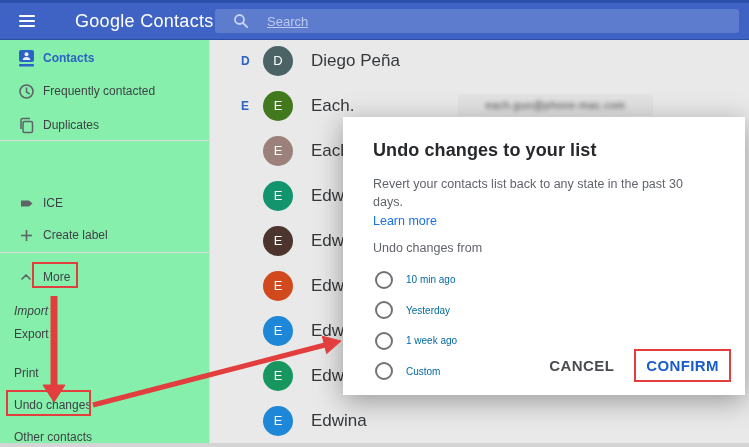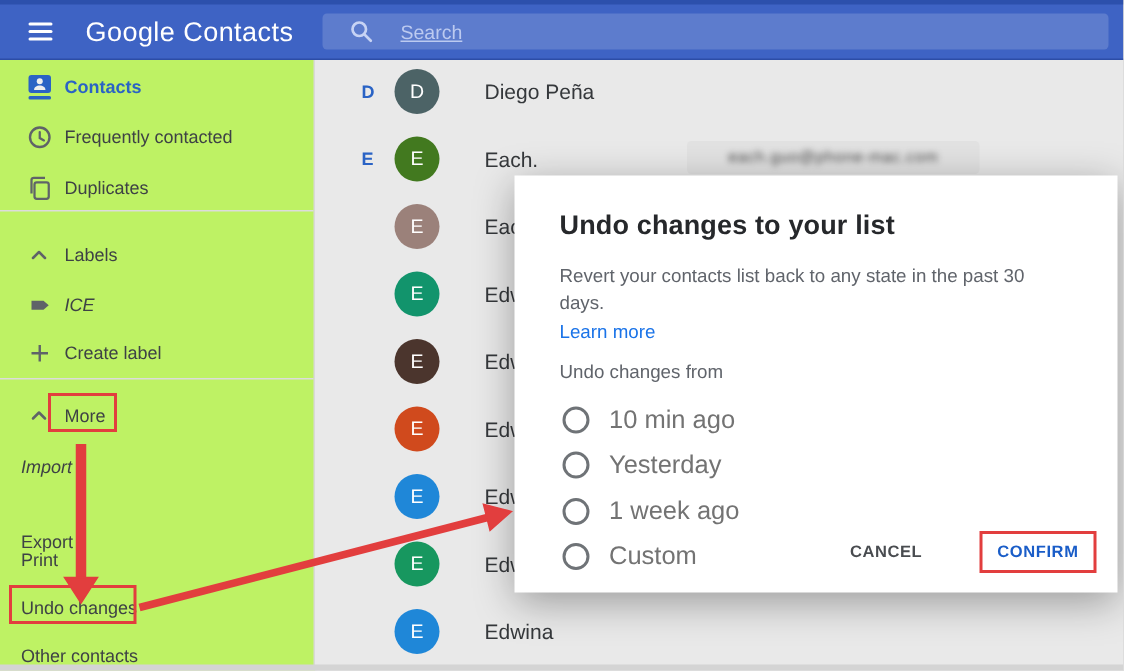--- a/index.html
+++ b/index.html
@@ -5,65 +5,65 @@
   html,body{margin:0;padding:0;background:#cfcfcf;font-family:"Liberation Sans",sans-serif;}
   .screen{position:relative;width:749px;height:447px;overflow:hidden;background:#e9e9e9;
           -webkit-font-smoothing:antialiased;}
   
   .topbar{position:absolute;left:0;top:0;right:0;height:40px;background:#3e63c4;
           border-top:3px solid #2c50ac;border-bottom:1px solid #2c4da6;box-sizing:border-box;
           display:flex;align-items:center;z-index:10;}
   .hamburger{width:16px;height:12px;margin-left:19px;display:flex;flex-direction:column;
              justify-content:space-between;cursor:pointer;}
   .hamburger span{display:block;height:2px;background:#fff;border-radius:1px;}
-  .app-title{color:#ffffff;font-size:18px;letter-spacing:.3px;margin-left:22px;white-space:nowrap;}
+  .app-title{color:#ffffff;font-size:18px;letter-spacing:.3px;margin-left:40px;white-space:nowrap;}
   .searchbox{position:absolute;left:215px;right:10px;top:6px;bottom:6px;
              background:rgba(255,255,255,.16);border-radius:3px;display:flex;align-items:center;}
   .searchbox svg{margin-left:18px;}
   .search-ph{color:#bccaf0;font-size:13px;margin-left:18px;text-decoration:underline;}
   
-  .sidebar{position:absolute;left:0;top:40px;bottom:0;width:210px;background:#bef264;
+  .sidebar{position:absolute;left:0;top:40px;bottom:0;width:210px;background:#86efac;
            border-right:1px solid #d9d9d9;box-sizing:border-box;z-index:6;}
   .s-item{position:absolute;left:0;right:6px;height:26px;display:flex;align-items:center;
           font-size:12px;color:#3e4245;cursor:pointer;}
   .s-item .ic{width:18px;height:18px;margin-left:17px;margin-right:8px;flex:0 0 auto;
               display:flex;align-items:center;justify-content:center;}
   .s-item.sel{color:#2a63c5;font-weight:bold;}
   .s-item.plain{padding-left:14px;}
   .s-div{position:absolute;left:0;right:0;height:1px;background:#dcdcdc;}
   
   .main{position:absolute;left:211px;top:40px;right:0;bottom:0;background:#e9e9e9;z-index:4;}
   .c-row{position:relative;height:45px;display:flex;align-items:center;}
   .c-row:first-child{margin-top:-2px;}
   .letter{width:20px;margin-left:30px;font-size:12px;font-weight:bold;color:#2a63c5;}
   .avatar{width:30px;height:30px;border-radius:50%;margin-left:2px;color:#fff;font-size:13px;
           display:flex;align-items:center;justify-content:center;flex:0 0 auto;}
-  .c-name{margin-left:30px;font-size:14px;color:#35383b;white-space:nowrap;}
+  .c-name{margin-left:18px;font-size:17px;color:#35383b;white-space:nowrap;}
   .email-chip{position:absolute;left:247px;top:11px;height:22px;min-width:175px;background:#e2e2e2;
               border-radius:3px;display:flex;align-items:center;justify-content:center;padding:0 10px;}
   .email-chip span{filter:blur(2.2px);color:#454545;font-size:10.5px;letter-spacing:.5px;}
   .bottom-strip{position:absolute;left:0;right:0;bottom:0;height:4px;background:#d4d4d4;z-index:8;}
   
   .modal{position:absolute;left:343px;top:117px;width:402px;height:278px;background:#ffffff;
          box-shadow:0 6px 26px rgba(0,0,0,.35);z-index:20;box-sizing:border-box;
          padding:23px 30px 0 30px;}
   .m-title{font-size:18px;font-weight:bold;color:#26282b;letter-spacing:.1px;}
   .m-body{margin-top:14px;font-size:12.5px;color:#60646b;line-height:1.45;max-width:350px;}
   .m-link{margin-top:3px;font-size:12.5px;color:#1a73e8;cursor:pointer;width:fit-content;}
   .m-sub{margin-top:13px;font-size:12.5px;color:#60646b;}
   .radio-group{margin-top:9px;}
   .opt{display:flex;align-items:center;height:30.5px;cursor:pointer;}
   .rdo{width:14px;height:14px;border:2px solid #6f7377;border-radius:50%;margin-left:2px;
        position:relative;flex:0 0 auto;box-sizing:content-box;}
   .rdo.sel{border-color:#1f62c5;}
   .rdo.sel::after{content:"";position:absolute;left:2.5px;top:2.5px;width:9px;height:9px;
                   border-radius:50%;background:#1f62c5;}
-  .opt-label{margin-left:13px;font-size:17px;color:#737373;}
+  .opt-label{margin-left:13px;font-size:10px;color:#0369a1;}
   .m-footer{position:absolute;right:14px;bottom:13px;display:flex;align-items:center;}
-  .btn{font-size:11px;font-weight:bold;letter-spacing:.4px;padding:6px 8px;cursor:pointer;
+  .btn{font-size:15px;font-weight:bold;letter-spacing:.4px;padding:6px 8px;cursor:pointer;
        background:none;border:none;font-family:"Liberation Sans",sans-serif;}
   .btn.cancel{color:#494c50;margin-right:12px;}
   .btn.confirm{color:#1a5dc8;}
   .confirm-wrap{border:2px solid #e23e3e;padding:0 2px;}
   
   .ann-box{position:absolute;border:2px solid #e23e3e;box-sizing:border-box;z-index:40;pointer-events:none;}
   #ann-more{left:32px;top:262px;width:46px;height:26px;}
   #ann-undo{left:6px;top:390px;width:85px;height:26px;}
   .arrows{position:absolute;left:0;top:0;width:749px;height:447px;z-index:50;pointer-events:none;}
 </style>
@@ -112,29 +112,21 @@
     <div class="s-item" style="top:72px;">
       <span class="ic">
         <svg width="17" height="17" viewBox="0 0 17 17">
           <rect x="5" y="4.5" width="9.5" height="11" rx="1.5" fill="none" stroke="#5f6368" stroke-width="1.5"></rect>
           <path d="M3 12 V3 a1.5 1.5 0 0 1 1.5-1.5 H12" fill="none" stroke="#5f6368" stroke-width="1.5"></path>
         </svg>
       </span>
       <span>Duplicates</span>
     </div>
     <div class="s-div" style="top:100px;"></div>
-    <div class="s-item" style="top:117px;">
-      <span class="ic">
-        <svg width="14" height="14" viewBox="0 0 14 14">
-          <polyline points="3,9 7,5 11,9" fill="none" stroke="#5f6368" stroke-width="1.7" stroke-linecap="round" stroke-linejoin="round"></polyline>
-        </svg>
-      </span>
-      <span>Labels</span>
-    </div>
-    <div class="s-item" style="top:150px;font-style:italic;">
+    <div class="s-item" style="top:150px;">
       <span class="ic">
         <svg width="17" height="17" viewBox="0 0 17 17">
           <path d="M3 5.5 h8 l3.5 3 -3.5 3 h-8 z" fill="#5f6368"></path>
         </svg>
       </span>
       <span>ICE</span>
     </div>
     <div class="s-item" style="top:182px;">
       <span class="ic">
         <svg width="15" height="15" viewBox="0 0 15 15">
@@ -149,21 +141,21 @@
       <span class="ic">
         <svg width="14" height="14" viewBox="0 0 14 14">
           <polyline points="3,9 7,5 11,9" fill="none" stroke="#5f6368" stroke-width="1.7" stroke-linecap="round" stroke-linejoin="round"></polyline>
         </svg>
       </span>
       <span>More</span>
     </div>
     <div class="s-item plain" style="top:258px;font-style:italic;">
       <span>Import</span>
     </div>
-    <div class="s-item plain" style="top:308px;">
+    <div class="s-item plain" style="top:281px;">
       <span>Export</span>
     </div>
     <div class="s-item plain" style="top:320px;">
       <span>Print</span>
     </div>
     <div class="s-item plain" style="top:352px;">
       <span>Undo changes</span>
     </div>
     <div class="s-item plain" style="top:384px;">
       <span>Other contacts</span>
@@ -261,21 +253,21 @@
       <span class="opt-label">1 week ago</span>
     </div>
 
     <div class="opt">
       <span class="rdo"></span>
       <span class="opt-label">Custom</span>
     </div>
   </div>
     <div class="m-footer">
       <button class="btn cancel">CANCEL</button>
-      <span class="confirm-wrap ann-ring" style="border-color: rgb(226, 62, 62); margin-left: 18px;">
+      <span class="confirm-wrap ann-ring" style="border-color: rgb(226, 62, 62);">
         <button class="btn confirm">CONFIRM</button>
       </span>
     </div>
   </div>
 
   <div class="ann-box" id="ann-more" style="border-color: rgb(226, 62, 62);"></div>
   <div class="ann-box" id="ann-undo" style="border-color: rgb(226, 62, 62);"></div>
 
   <svg class="arrows" viewBox="0 0 749 447">
     <line class="arrow" x1="54" y1="296" x2="54" y2="386" stroke-width="7" stroke="#e23e3e" fill="#e23e3e"></line>

